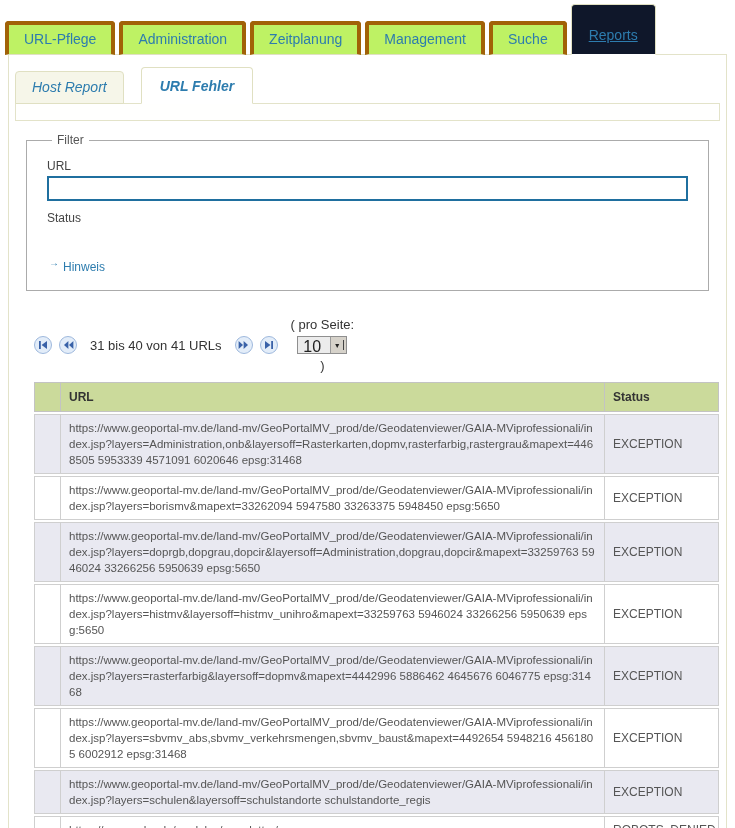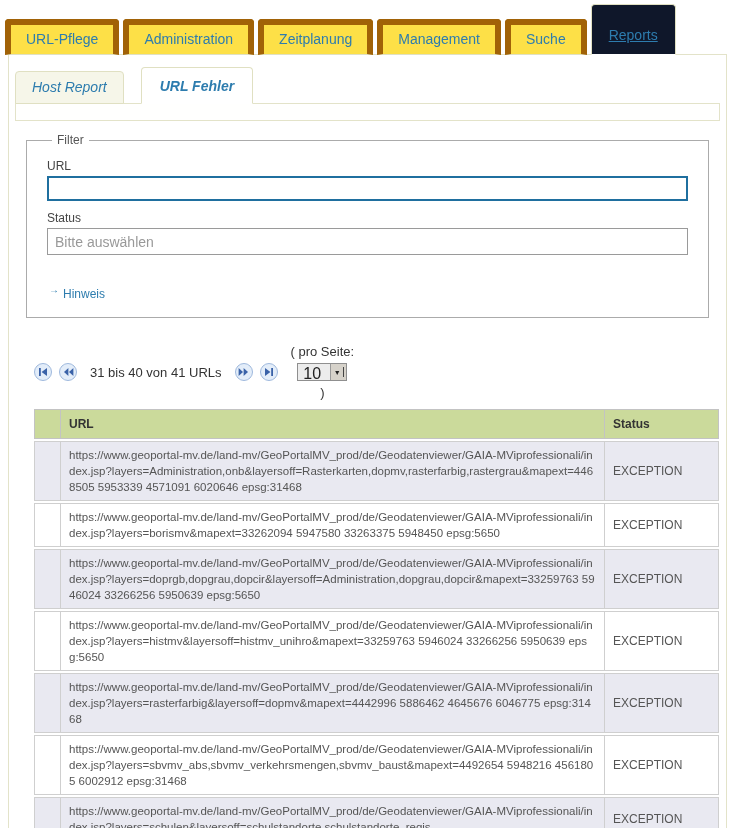--- a/index.html
+++ b/index.html
@@ -12,22 +12,22 @@
     overflow:hidden;
   }
   
   .main-tabs {
     display:flex; align-items:flex-end; gap:4px;
     padding:4px 0 0 5px;
     position:relative; z-index:2;
     margin-bottom:-1px;
   }
   .main-tab {
-    background:#fde047;
-    border:6px solid #a16207;
+    background:#bef264;
+    border:4px solid #a16207;
     border-bottom:1px solid #e0e0c2;
     border-radius:4px 4px 0 0;
     padding:6px 15px 7px;
     color:#2d7cae;
     font-size:14px;
     cursor:pointer;
     white-space:nowrap;
   }
   .main-tab.active {
     background:#0f172a;
@@ -199,23 +199,20 @@
       <div class="sub-tab">Host Report</div>
       <div class="sub-tab active">URL Fehler</div>
     </div>
   <div class="toolbar-strip"></div>
 
   <fieldset class="filter">
     <legend>Filter</legend>
     <div class="form-label">URL</div>
     <input class="url-input" type="text" value="" style="">
     <div class="form-label">Status</div>
-    <div class="status-select">
-      <span>Bitte auswählen</span>
-    </div>
     <br>
     <a class="hinweis">
       <span class="arrow">→</span>
       <span>Hinweis</span>
     </a>
   </fieldset>
 
   <div class="pagination">
     <span class="pg-icon">
       <svg width="10" height="10" viewBox="0 0 10 10">

